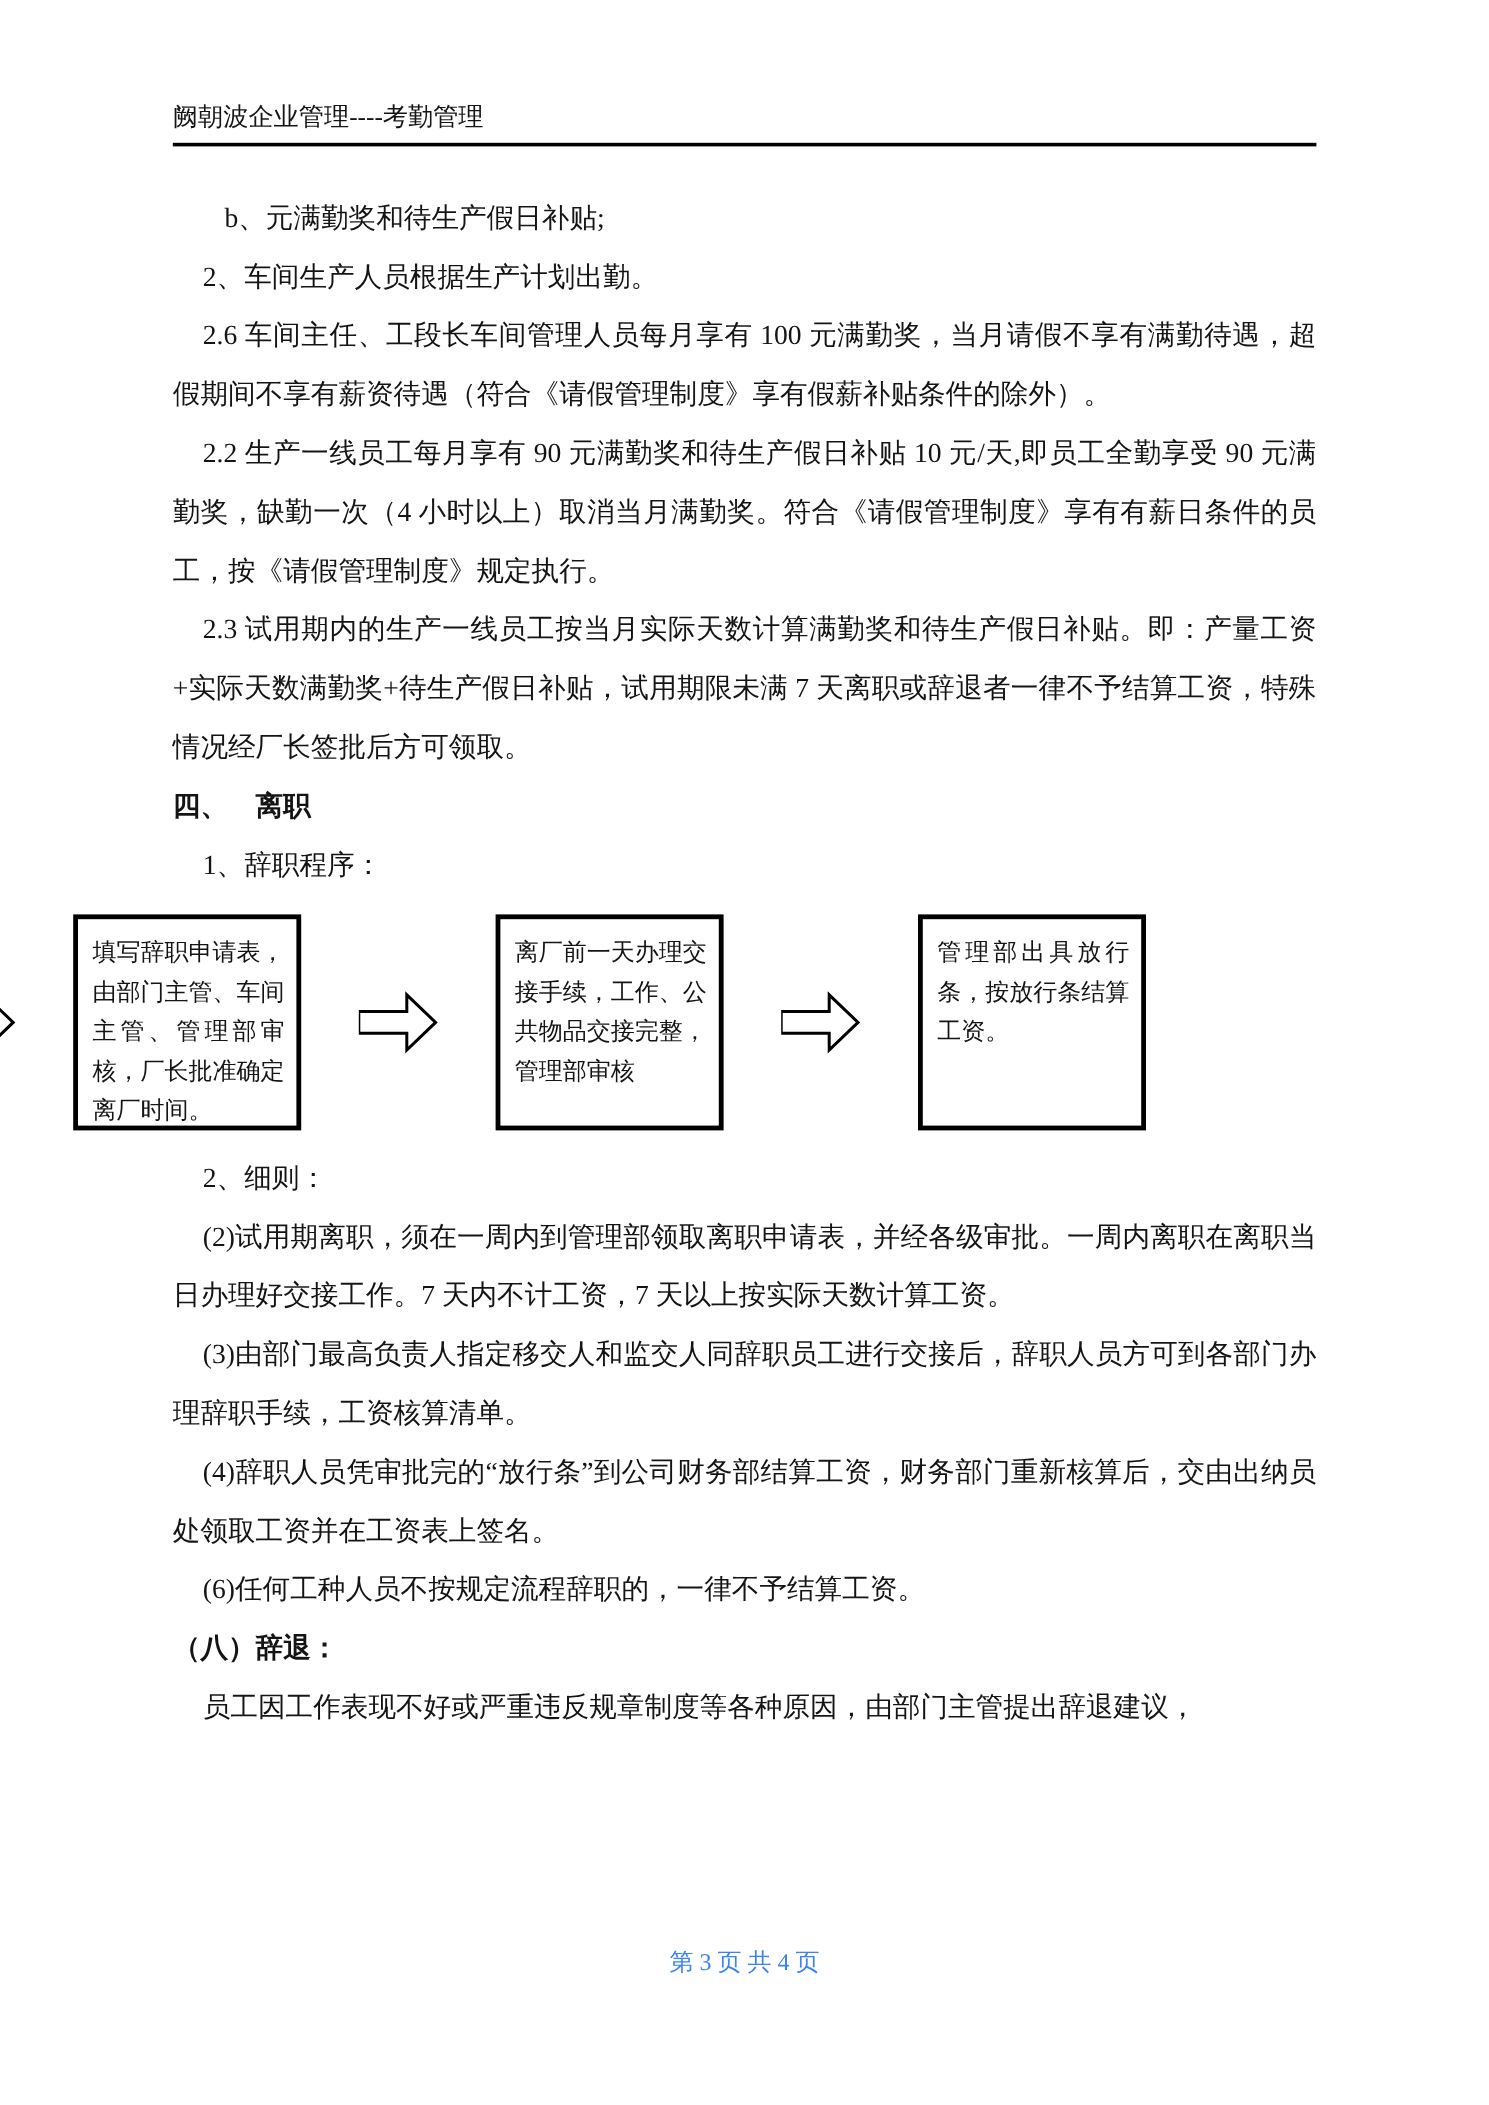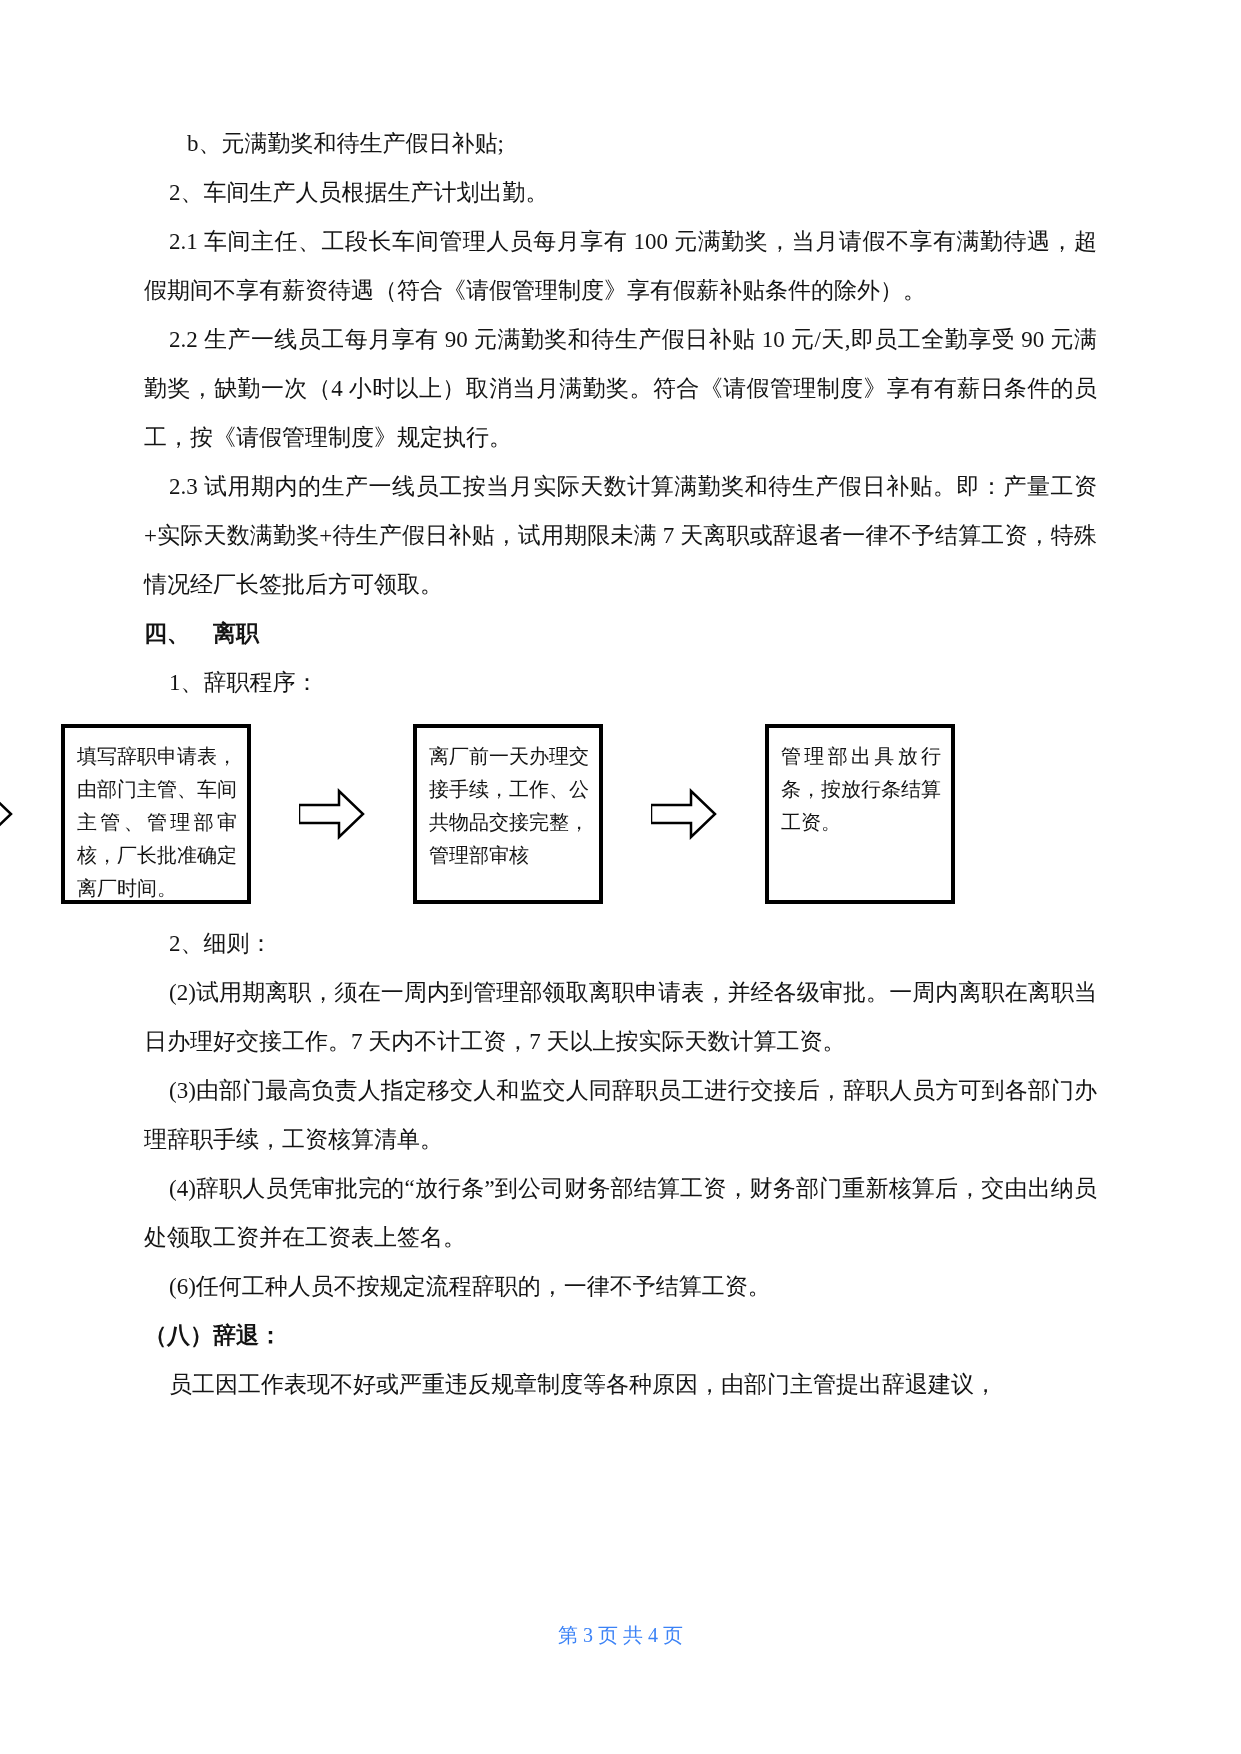--- a/index.html
+++ b/index.html
@@ -70,25 +70,26 @@
     font-size: 20px;
     color: #3b82f6;
   }
 </style>
 </head>
 <body>
 
 <div class="page">
   <div class="content">
 
+    <div class="doc-header">阙朝波企业管理----考勤管理</div>
 
     <div class="body-text">
       <p class="ind-sub">b、元满勤奖和待生产假日补贴;</p>
       <p class="ind-num">2、车间生产人员根据生产计划出勤。</p>
-      <p class="ind-num">2.1 车间主任、工段长车间管理人员每月享有 100 元满勤奖，当月请假不享有满勤待遇，超假期间不享有薪资待遇（符合《请假管理制度》享有假薪补贴条件的除外）。</p>
+      <p class="ind-num">2.6 车间主任、工段长车间管理人员每月享有 100 元满勤奖，当月请假不享有满勤待遇，超假期间不享有薪资待遇（符合《请假管理制度》享有假薪补贴条件的除外）。</p>
       <p class="ind-num">2.2 生产一线员工每月享有 90 元满勤奖和待生产假日补贴 10 元/天,即员工全勤享受 90 元满勤奖，缺勤一次（4 小时以上）取消当月满勤奖。符合《请假管理制度》享有有薪日条件的员工，按《请假管理制度》规定执行。</p>
       <p class="ind-num">2.3 试用期内的生产一线员工按当月实际天数计算满勤奖和待生产假日补贴。即：产量工资+实际天数满勤奖+待生产假日补贴，试用期限未满 7 天离职或辞退者一律不予结算工资，特殊情况经厂长签批后方可领取。</p>
       <p class="ind-none bold">四、　离职</p>
       <p class="ind-num">1、辞职程序：</p>
 
       <div class="flowchart">
         <div class="flow-box">员工决定辞职时，提前 1 个月到管理部领取辞职申请表，提出申请。</div>
         <svg class="flow-arrow" viewBox="0 0 66 56">
           <polygon points="0,19 40,19 40,5 64,28 40,51 40,37 0,37" fill="#ffffff" stroke="#000000" stroke-width="2.5"></polygon>
         </svg>

